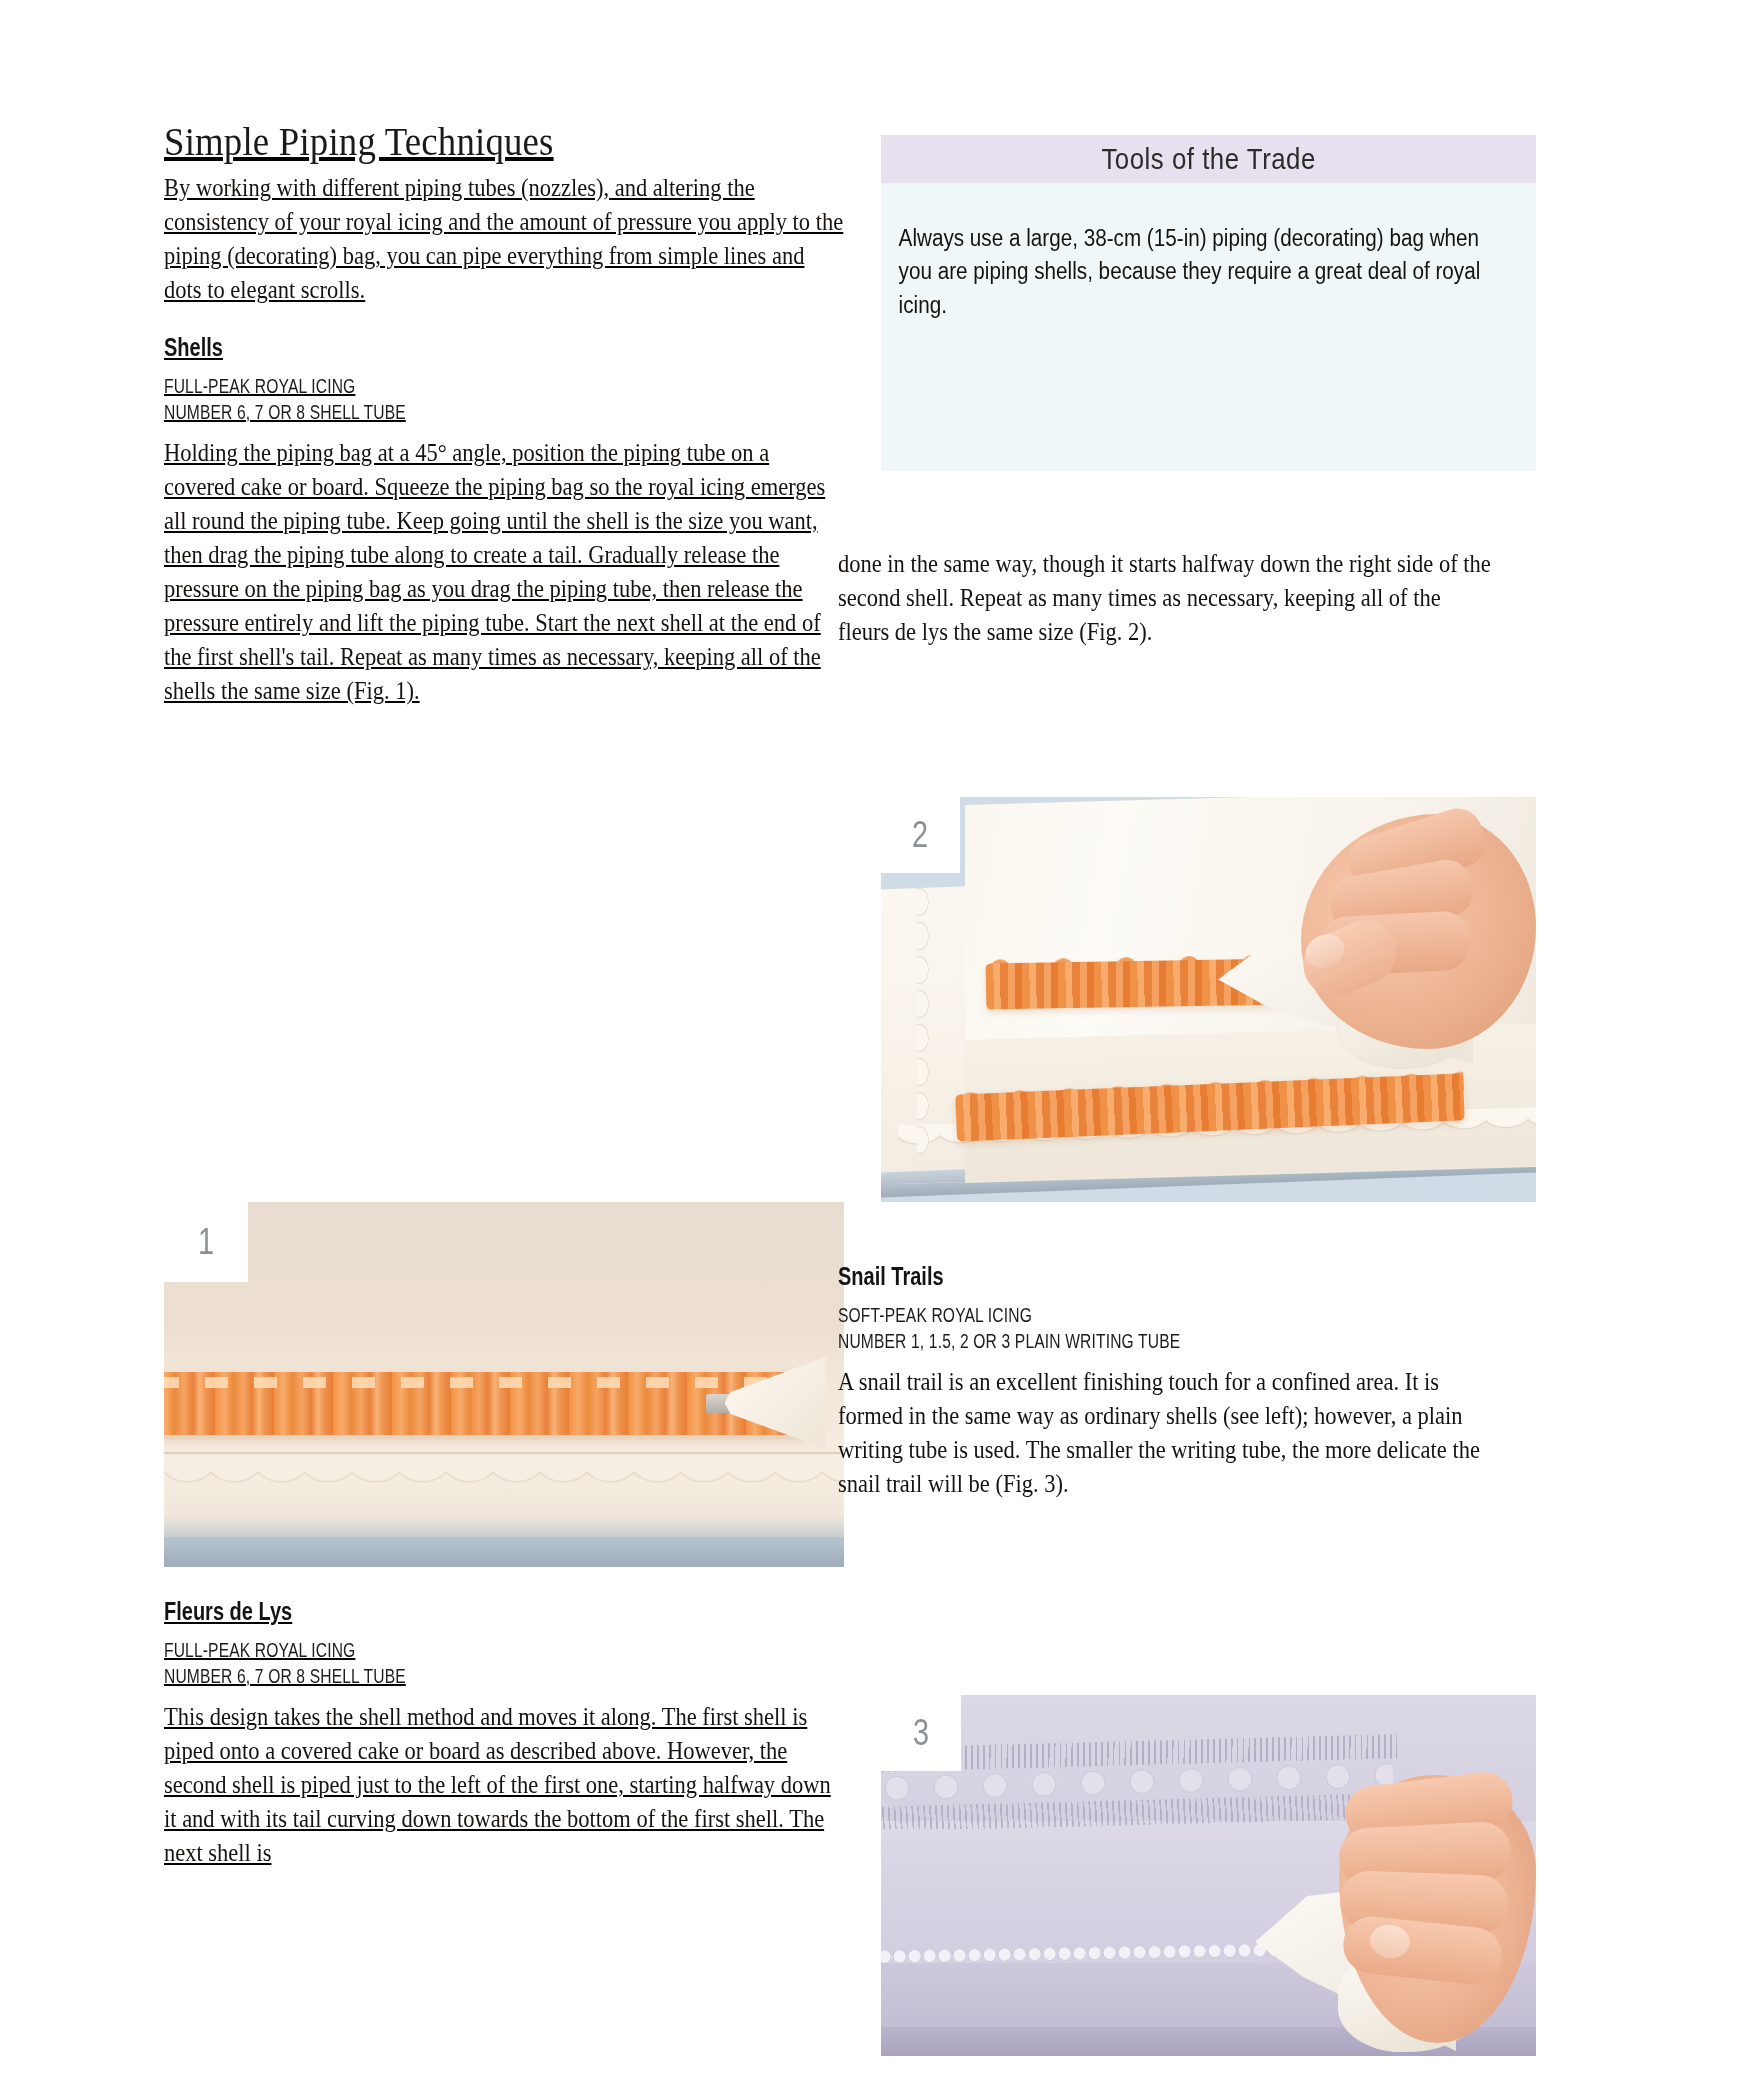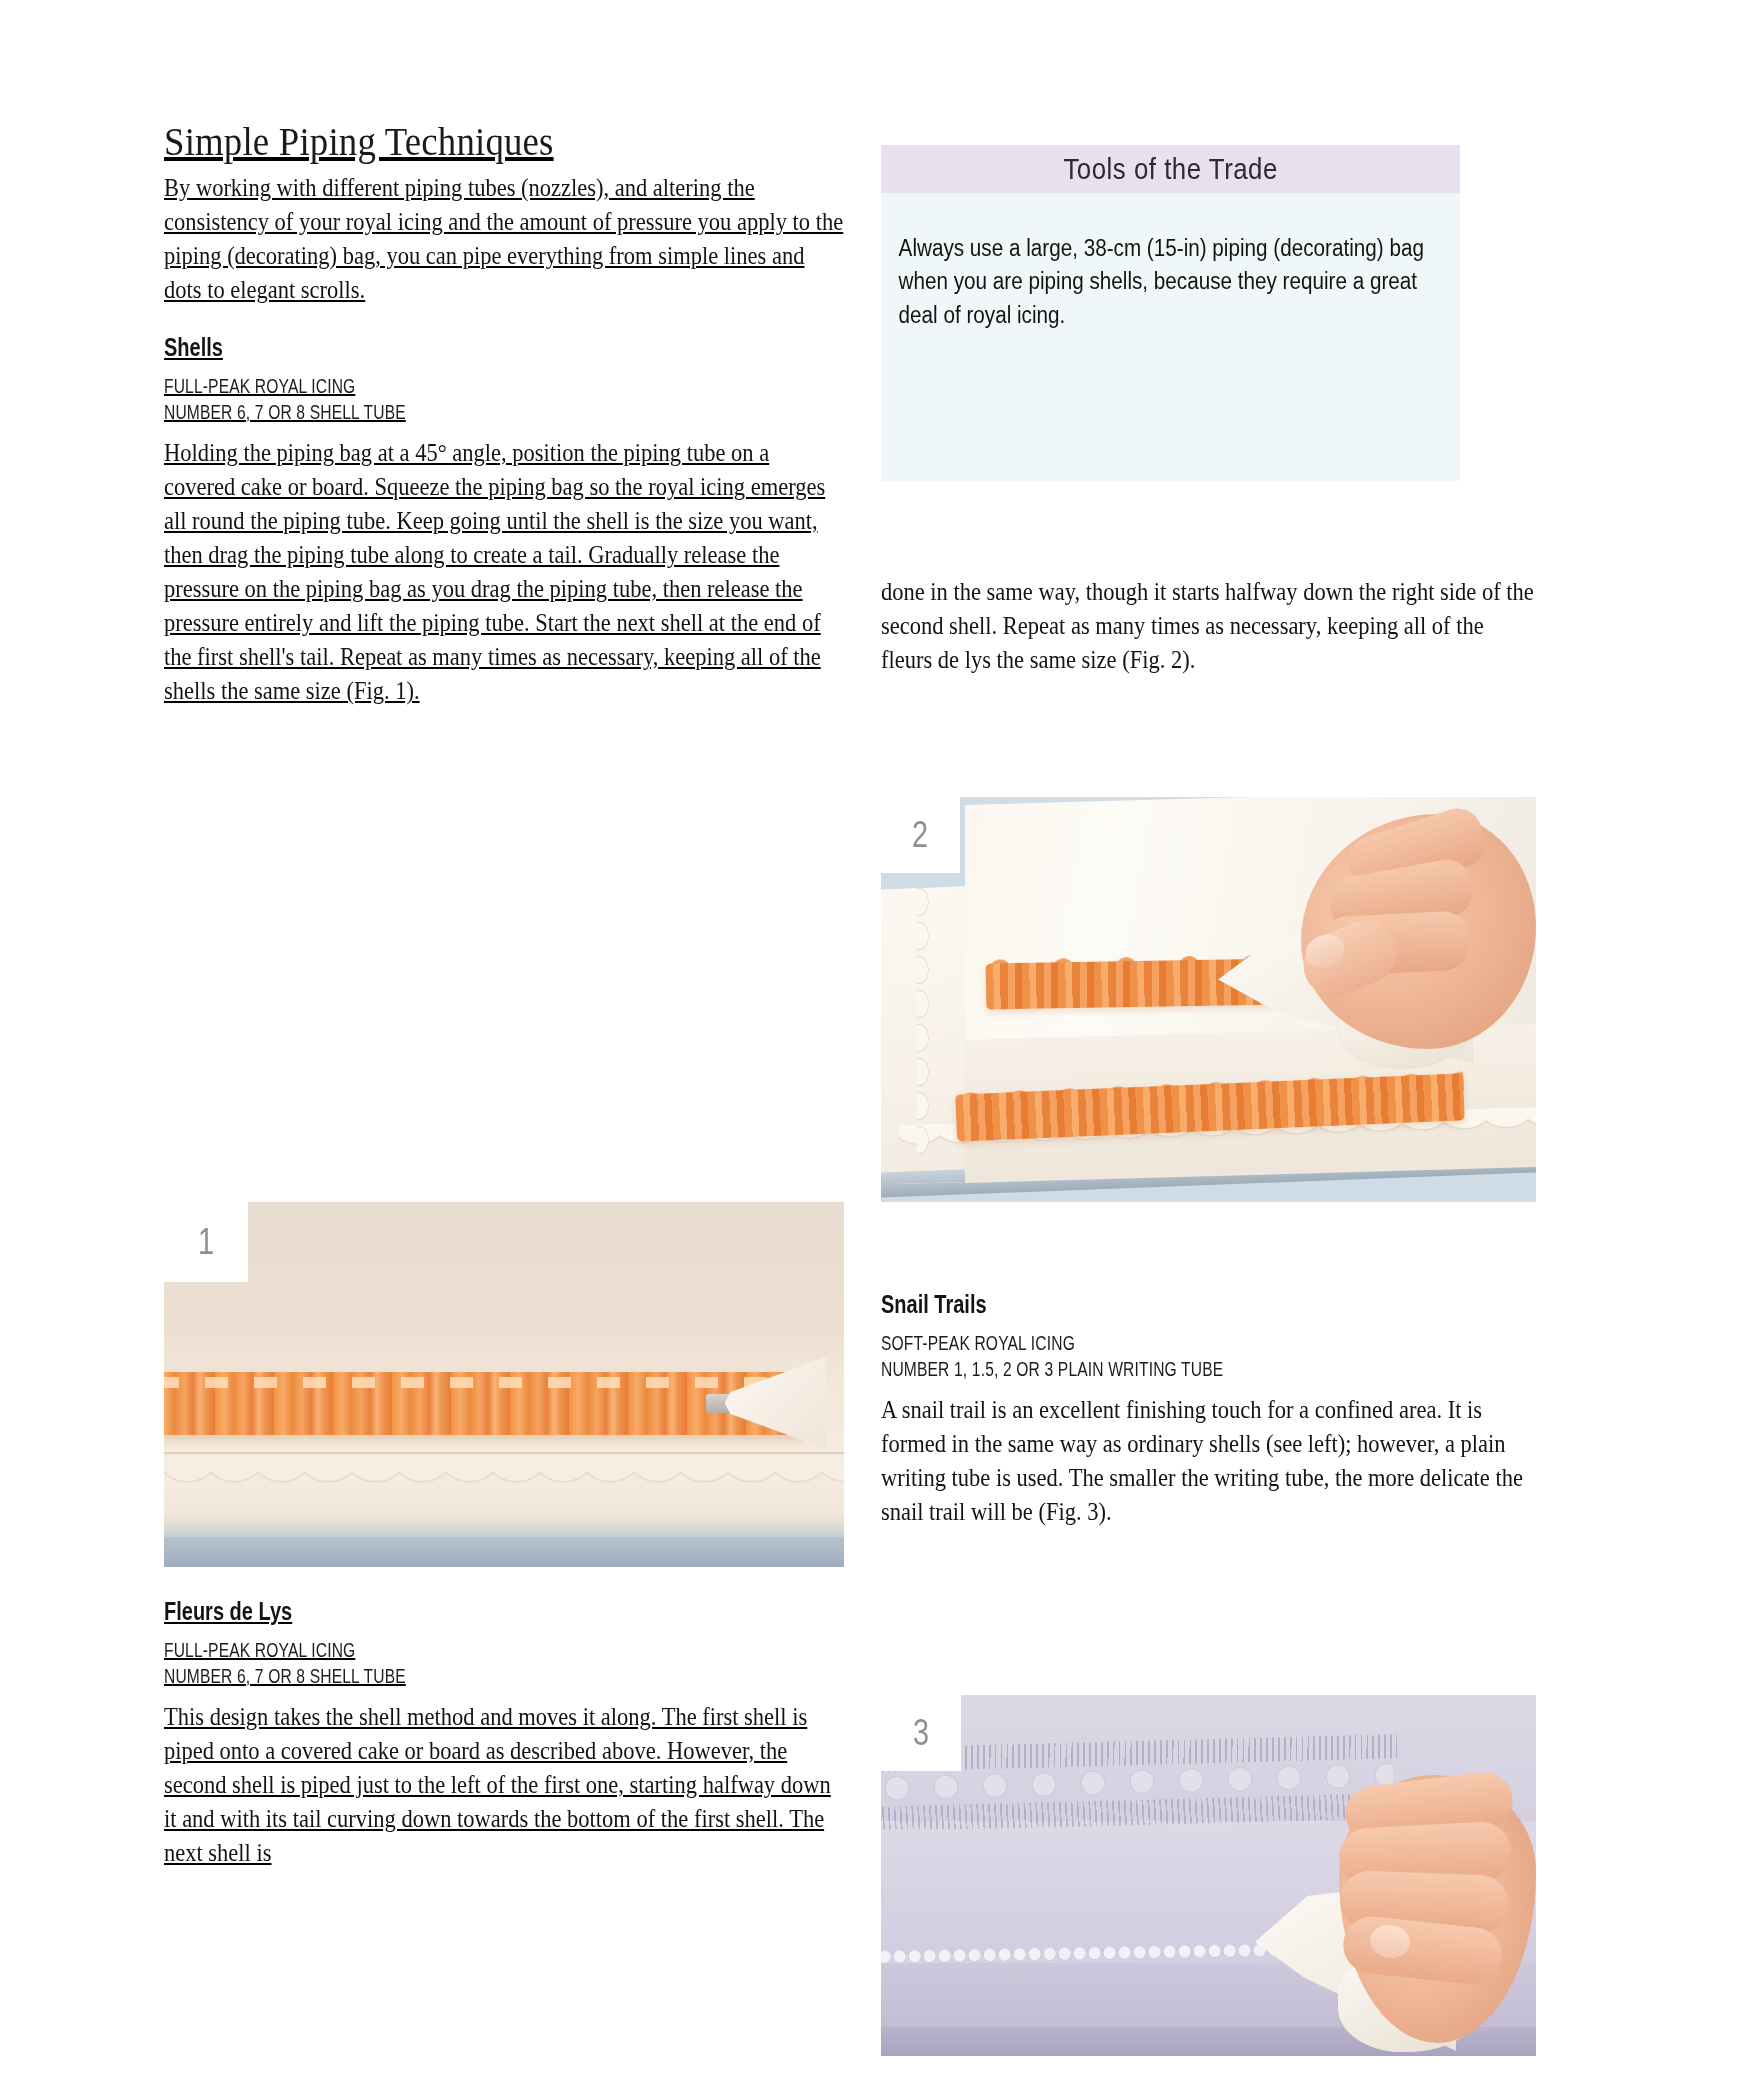--- a/index.html
+++ b/index.html
@@ -10,21 +10,21 @@
     font-family: "Liberation Serif", serif;
     background: #ffffff;
     overflow: hidden;
   }
 
   
   .page { position:absolute; inset:0; background:#fff; }
 
   
   .col-left  { position:absolute; left:164px;  top:122px;  width:680px;text-decoration:underline; }
-  .col-right { position:absolute; left:881px; top:122px;  width:655px;margin-top:28px; }
+  .col-right { position:absolute; left:838px; top:122px;  width:655px; }
 
   
   .chapter-title {
     font-family:"Liberation Serif", serif;
     font-size:40px; line-height:1.0;
     font-weight:400; color:#1a1a1a;
     letter-spacing:0.2px;
     transform: scaleX(.92); transform-origin: left center;
     margin-bottom:9.2px;
   }
@@ -50,22 +50,22 @@
     letter-spacing:0.2px;
     transform: scaleX(.78); transform-origin:left center;
     width:128%;
   }
 
   .gap-sm { height:11px; }
   .gap-lg { height:27px; }
 
   
   .tools-box {
-    position:absolute; left:881px; top:145px;
-    width:579px; height:336px;
+    position:absolute; left:881px; top:135px;
+    width:655px; height:336px;
     background:#eff7f9;
   }
   .tools-head {
     height:48px; background:#e7e0ee;
     display:flex; align-items:center; justify-content:center;
   }
   .tools-head-text {
     font-family:"Liberation Sans", sans-serif;
     font-size:30px; font-weight:400; color:#2b2b2b;
     letter-spacing:0.6px;

